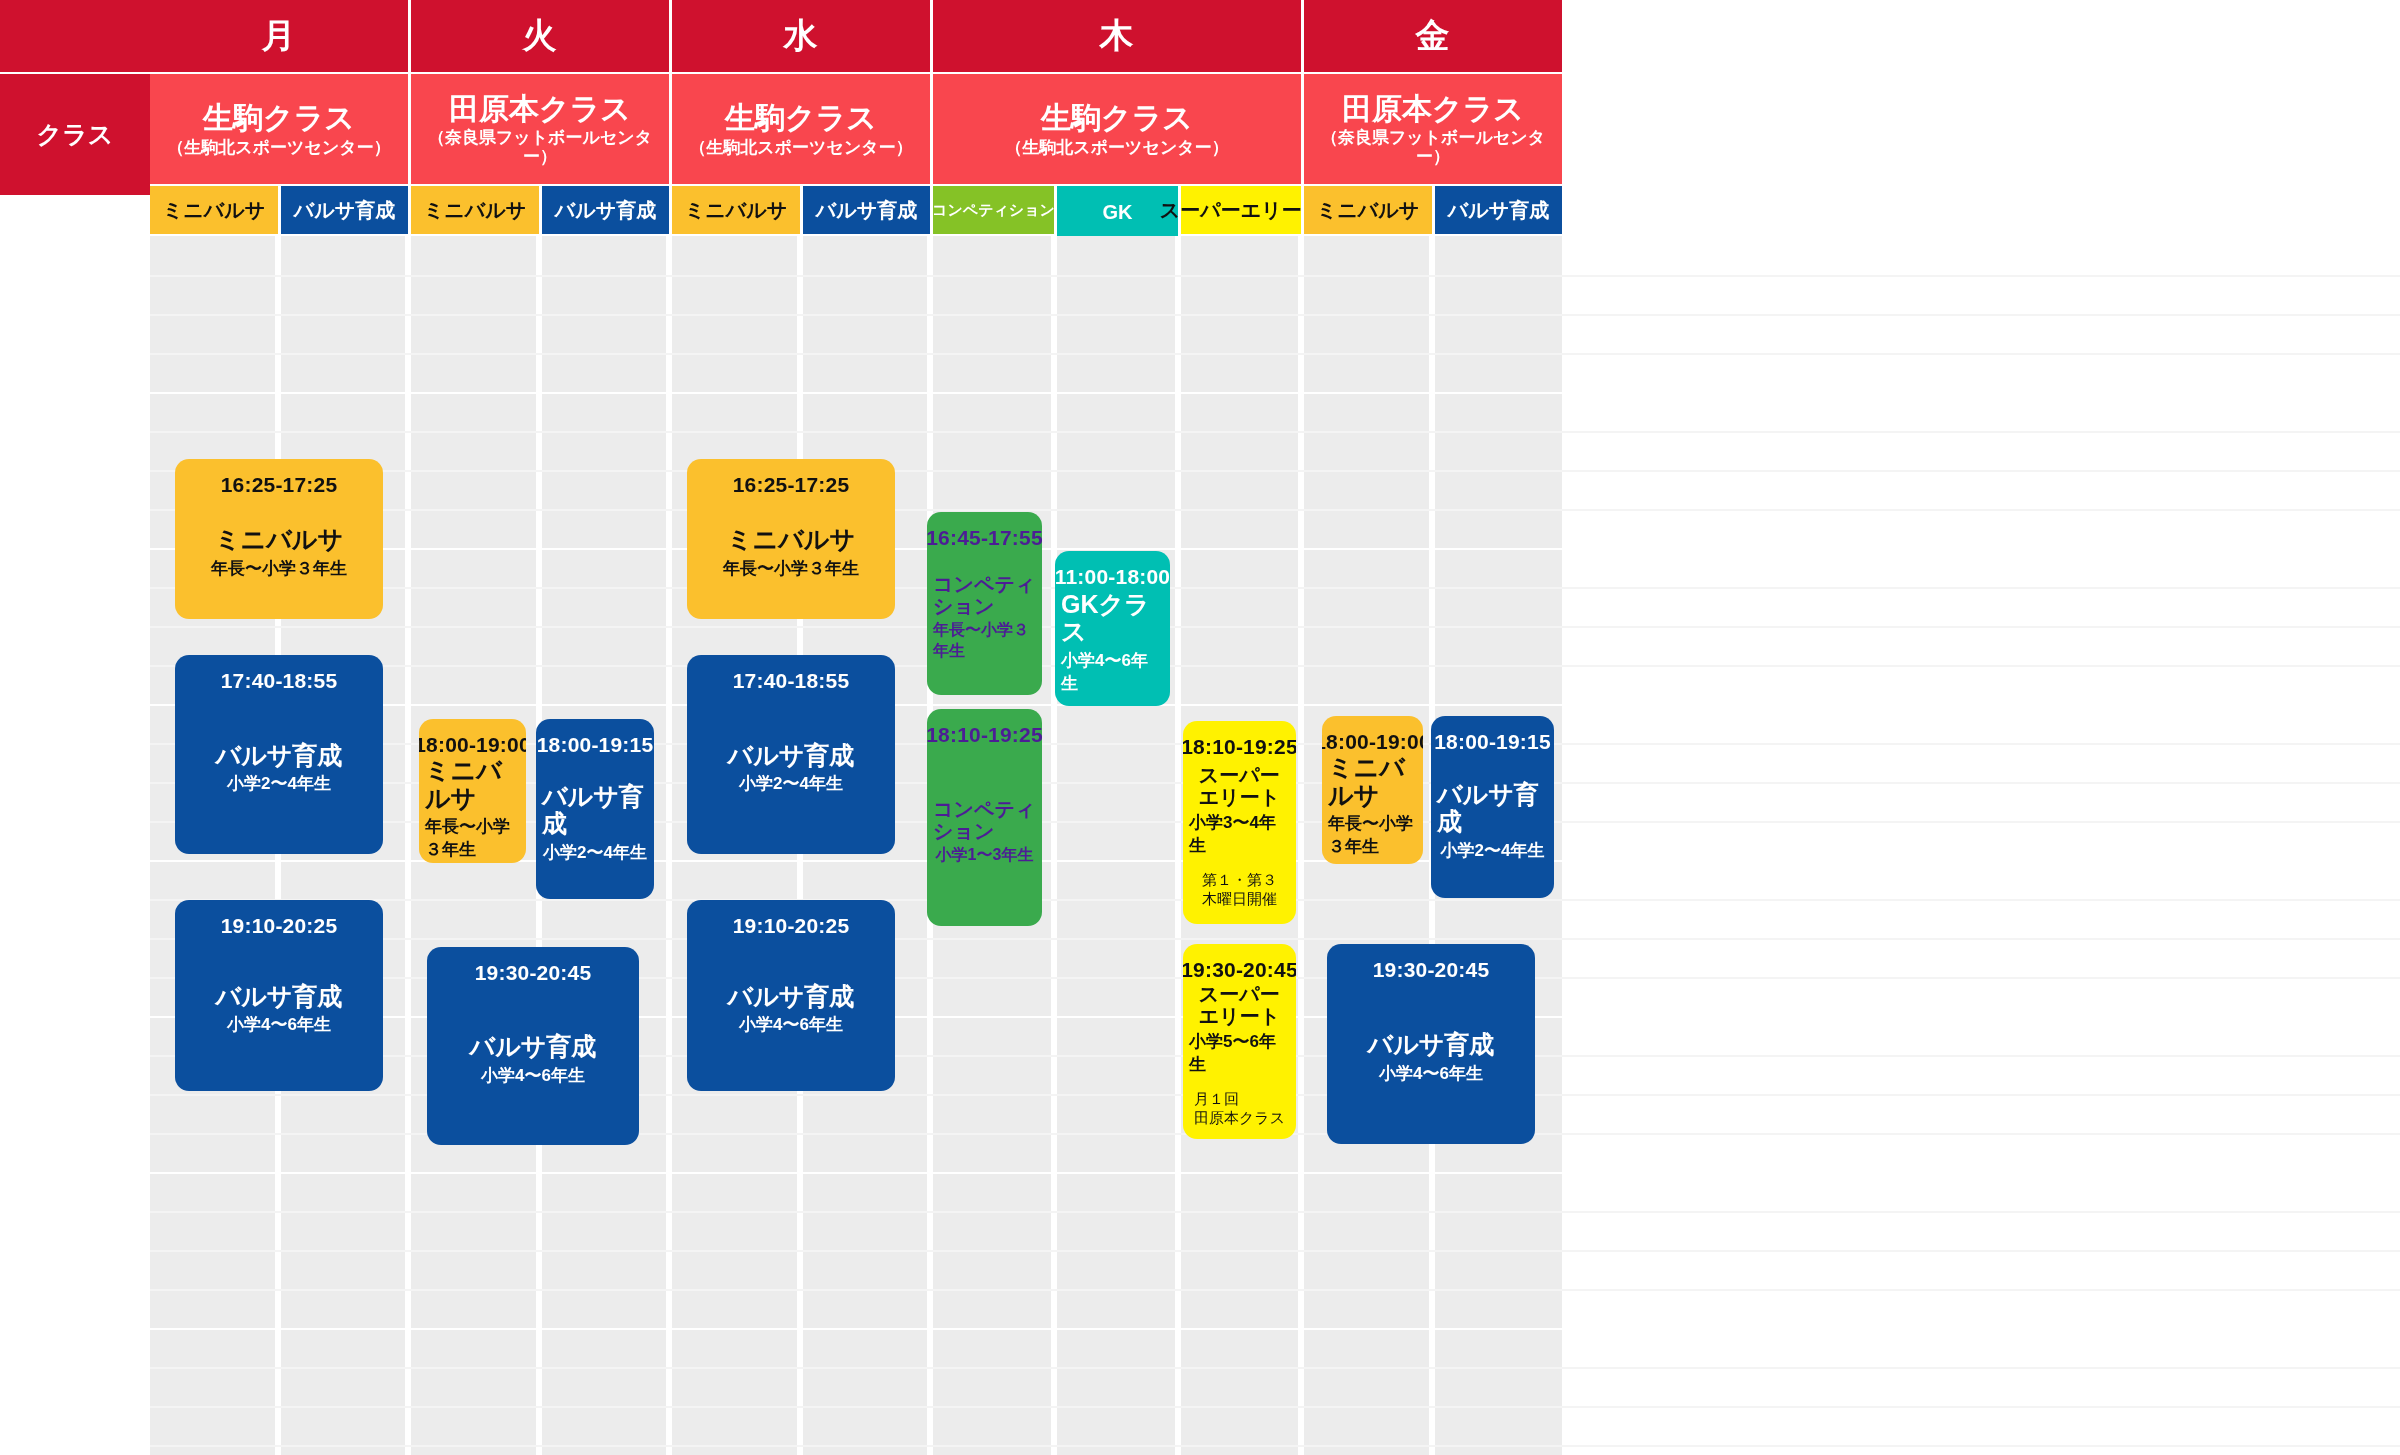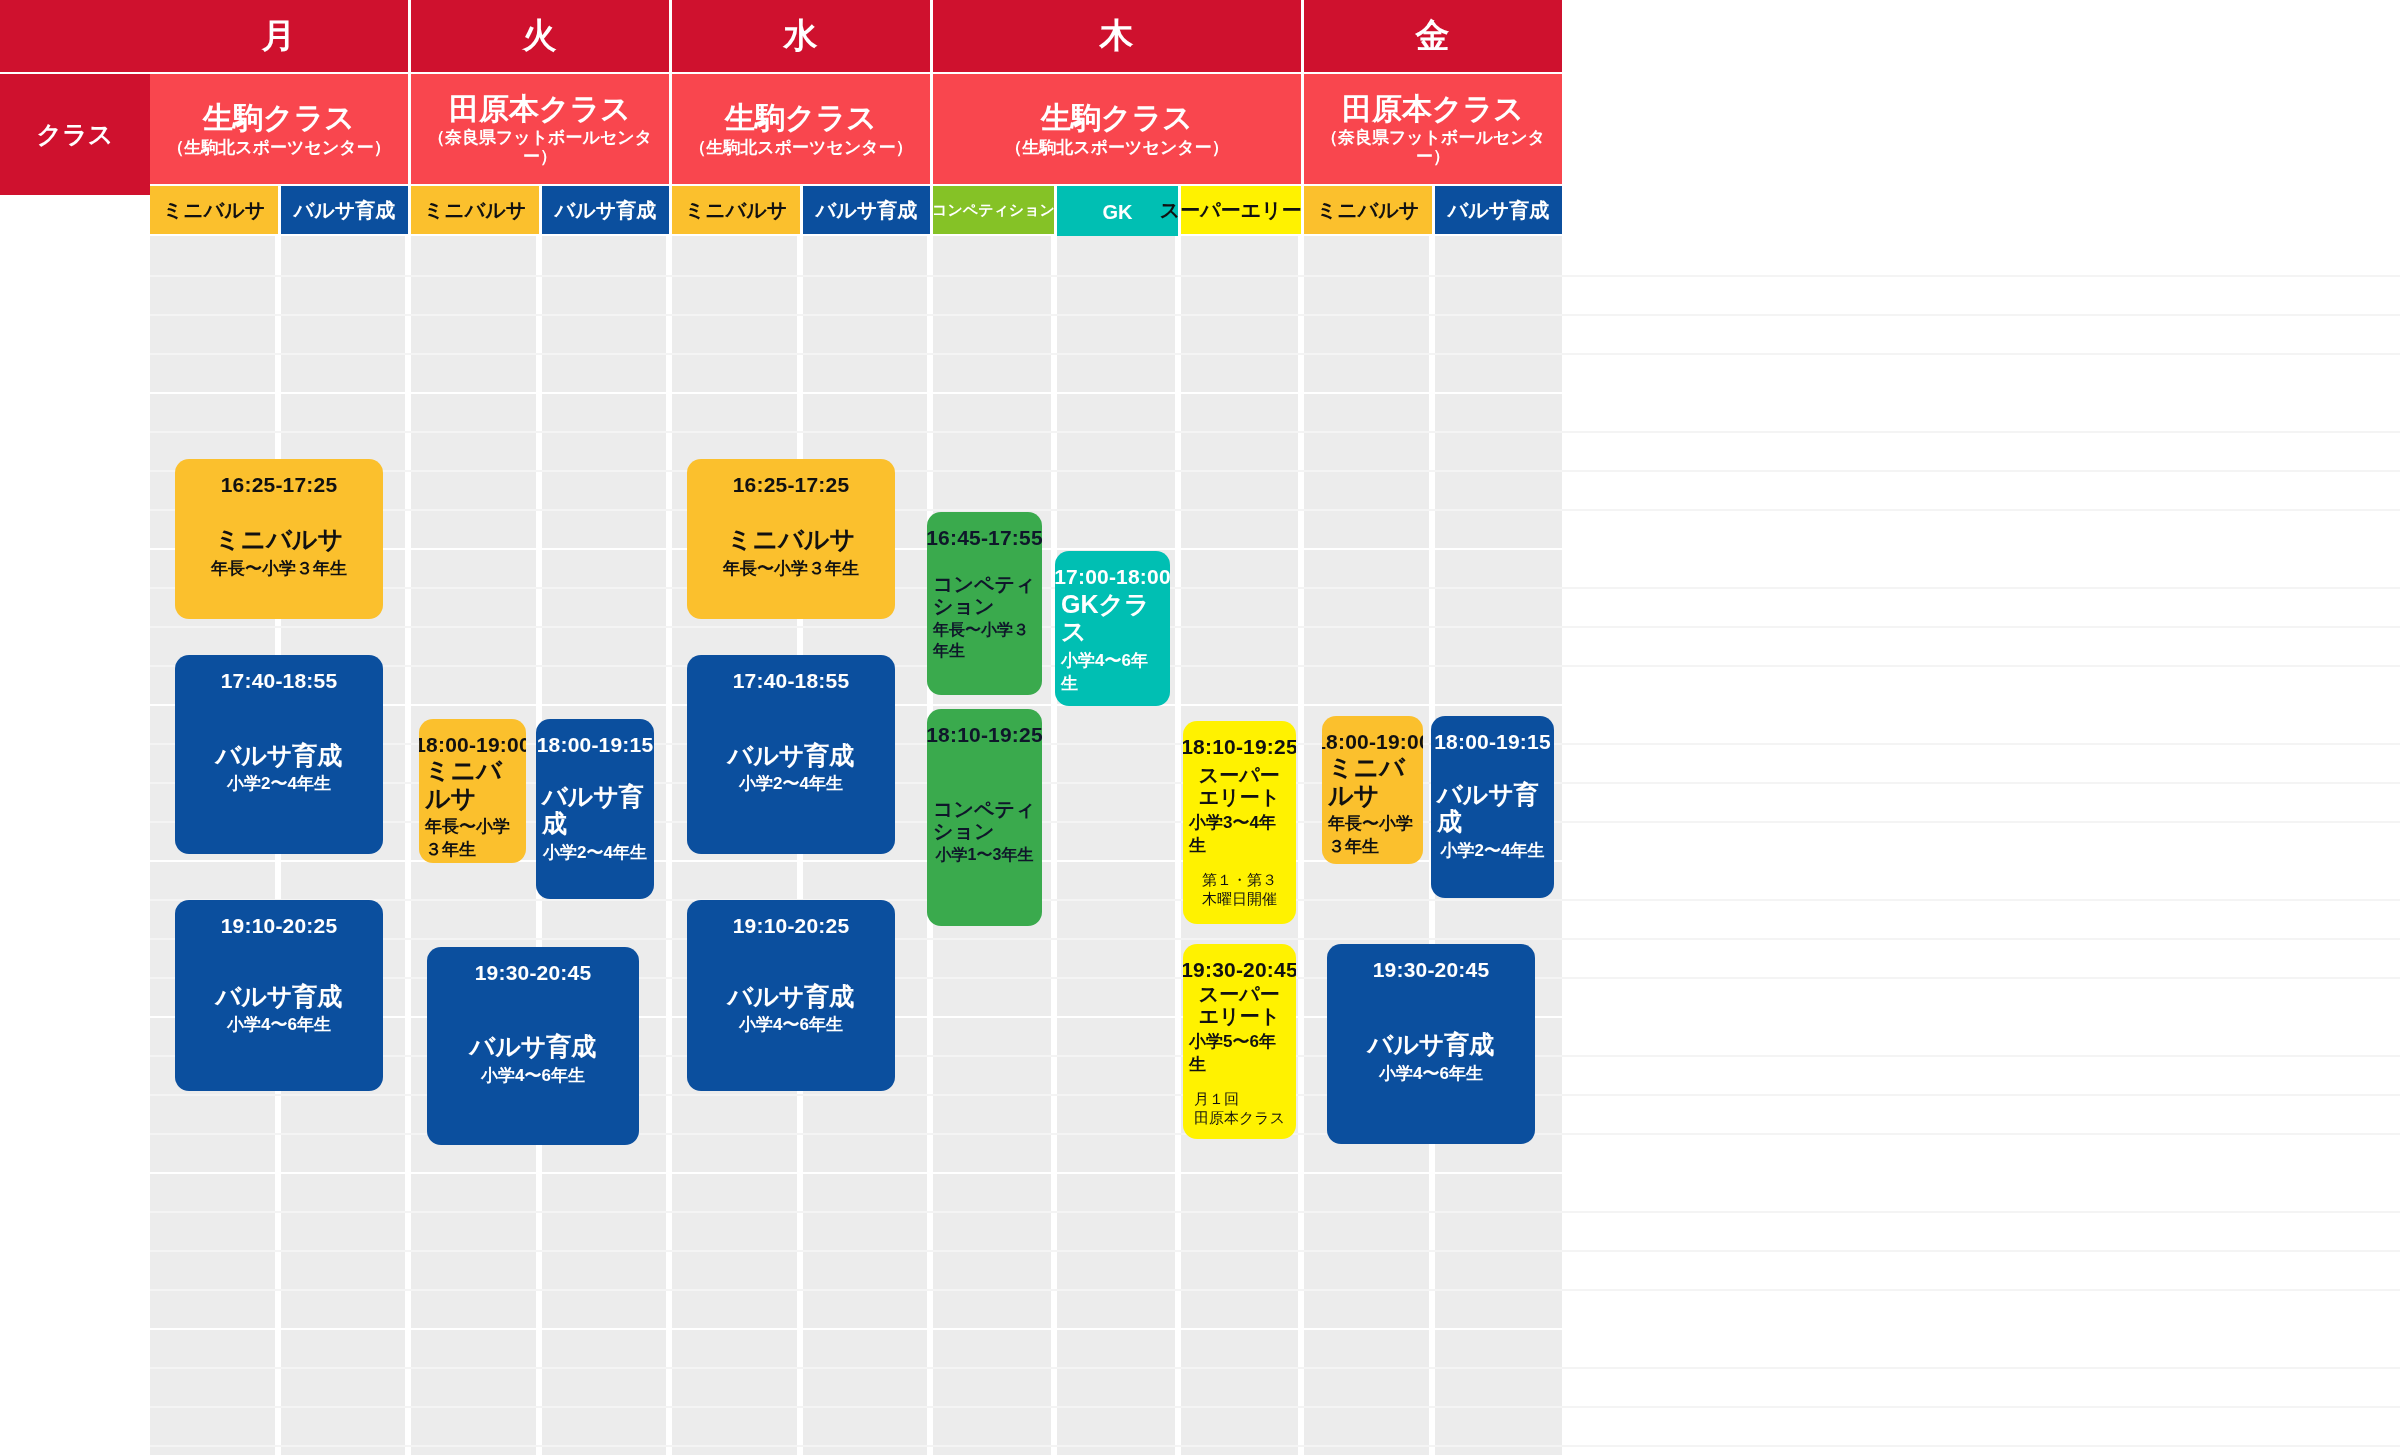--- a/index.html
+++ b/index.html
@@ -119,21 +119,21 @@
     font-size: 25px; font-weight: 700; line-height: 1.1;
     white-space: pre-line;
   }
   .ev .ev-age { font-size: 17px; font-weight: 700; margin-top: 3px; }
   .ev .ev-note {
     font-size: 15px; font-weight: 400; line-height: 1.25;
     margin-top: 14px; white-space: pre-line;
   }
   .ev.mini   { background: #fbc02d; color: #111111; }
   .ev.ikusei { background: #0b4f9e; color: #ffffff; }
-  .ev.comp   { background: #3aaa4d; color: #0f172a; }
+  .ev.comp   { background: #3aaa4d; color: #4c1d95; }
   .ev.gk     { background: #00bfb3; color: #ffffff; }
   .ev.elite  { background: #fff200; color: #111111; }
 
   .ev.comp .ev-title { font-size: 20px; }
   .ev.comp .ev-age { font-size: 16px; }
   .ev.elite .ev-title { font-size: 20px; }
 </style>
 </head>
 <body>
 
@@ -334,21 +334,21 @@
           </div>
         </div>
         <div class="ev comp" style="left: 777px; top: 473px; width: 115px; height: 217px;">
           <div class="ev-time">18:10-19:25</div>
           <div style="flex: 1 1 0%; display: flex; flex-direction: column; align-items: center; justify-content: center;">
             <div class="ev-title">コンペティション</div>
             <div class="ev-age">小学1〜3年生</div>
           </div>
         </div>
         <div class="ev gk" style="left: 905px; top: 315px; width: 115px; height: 155px;">
-          <div class="ev-time">17:00-18:00</div>
+          <div class="ev-time">11:00-18:00</div>
           <div style="flex: 1 1 0%; display: flex; flex-direction: column; align-items: center; justify-content: center;">
             <div class="ev-title">GKクラス</div>
             <div class="ev-age">小学4〜6年生</div>
           </div>
         </div>
         <div class="ev elite" style="left: 1033px; top: 485px; width: 113px; height: 203px;">
           <div class="ev-time">18:10-19:25</div>
           <div style="flex: 1 1 0%; display: flex; flex-direction: column; align-items: center; justify-content: center;">
             <div class="ev-title">スーパー
 エリート</div>

